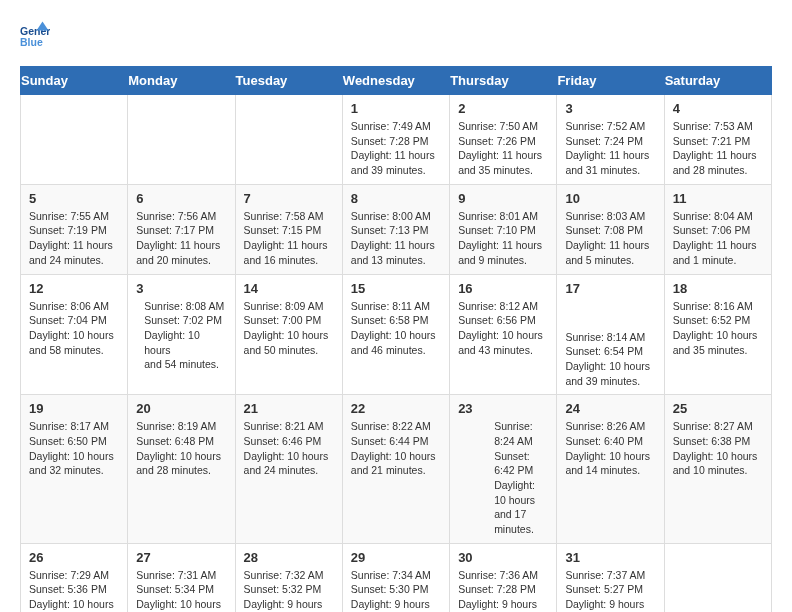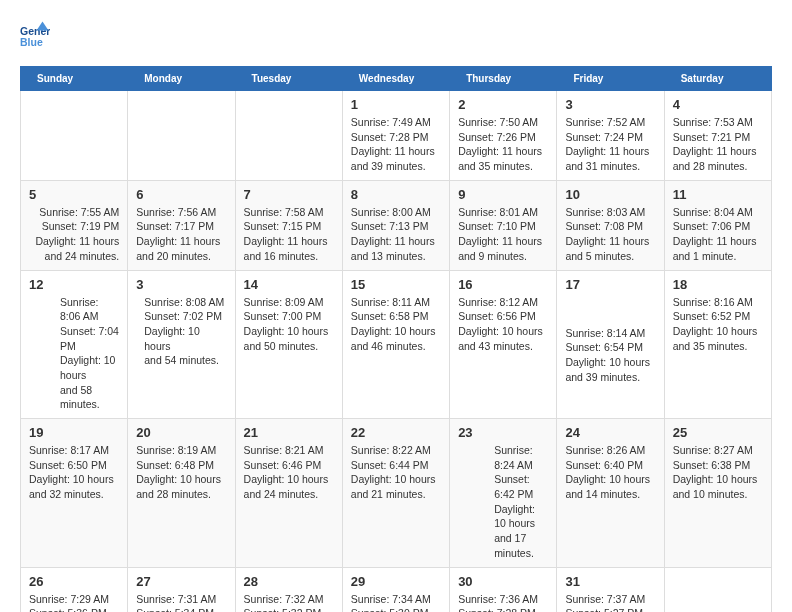--- a/index.html
+++ b/index.html
@@ -39,22 +39,22 @@
     }
     .calendar {
       width: 100%;
       border-collapse: collapse;
       border: 1px solid #ccc;
     }
     .calendar th {
       background-color: #2e6db4;
       color: #fff;
       text-align: left;
-      padding: 6px 16px;
-      font-size: 10px;
+      padding: 6px 0;
+      font-size: 13px;
       font-weight: bold;
       border: 1px solid #2e6db4;
     }
     .calendar td {
       vertical-align: top;
       padding: 6px 8px;
       border: 1px solid #ddd;
       width: calc(100% / 7);
       font-size: 11px;
       color: #333;
@@ -144,21 +144,21 @@
           <span class="day-number">4</span>
           <div class="day-info" style="white-space: pre-line;">Sunrise: 7:53 AM
 Sunset: 7:21 PM
 Daylight: 11 hours
 and 28 minutes.</div>
         </td>
       </tr>
       <tr class="week-row">
         <td>
           <span class="day-number">5</span>
-          <div class="day-info" style="white-space: pre-line; text-align: right;">Sunrise: 7:55 AM
+          <div class="day-info" style="white-space: pre-line;">Sunrise: 7:55 AM
 Sunset: 7:19 PM
 Daylight: 11 hours
 and 24 minutes.</div>
         </td>
         <td>
           <span class="day-number">6</span>
           <div class="day-info" style="white-space: pre-line;">Sunrise: 7:56 AM
 Sunset: 7:17 PM
 Daylight: 11 hours
 and 20 minutes.</div>
@@ -195,21 +195,21 @@
           <span class="day-number">11</span>
           <div class="day-info" style="white-space: pre-line;">Sunrise: 8:04 AM
 Sunset: 7:06 PM
 Daylight: 11 hours
 and 1 minute.</div>
         </td>
       </tr>
       <tr class="week-row">
         <td>
           <span class="day-number">12</span>
-          <div class="day-info" style="white-space: pre-line; margin-left: 31px;">Sunrise: 8:06 AM
+          <div class="day-info" style="white-space: pre-line;">Sunrise: 8:06 AM
 Sunset: 7:04 PM
 Daylight: 10 hours
 and 58 minutes.</div>
         </td>
         <td>
           <span class="day-number">3</span>
           <div class="day-info" style="white-space: pre-line; margin-left: 8px;">Sunrise: 8:08 AM
 Sunset: 7:02 PM
 Daylight: 10 hours
 and 54 minutes.</div>

